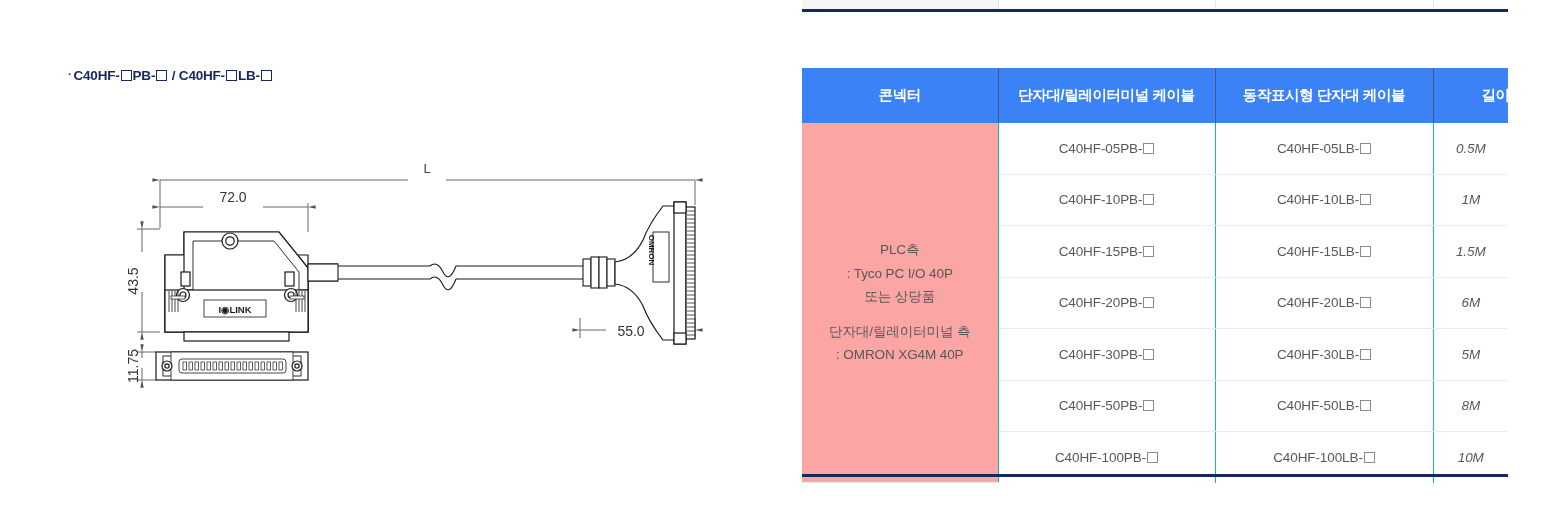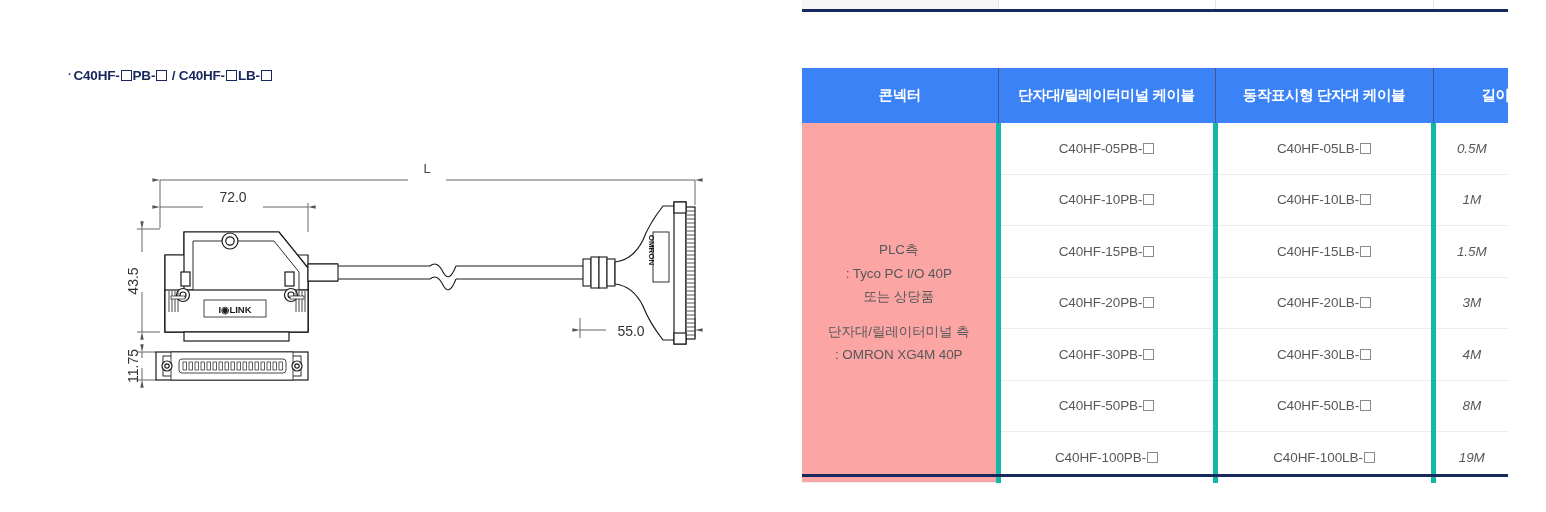--- a/index.html
+++ b/index.html
@@ -101,21 +101,21 @@
     white-space: nowrap;
   }
   table.spec thead th:last-child { border-right: none; padding-left: 48px; }
 
   table.spec td {
     height: 50.5px;
     font-size: 13.5px;
     color: #585858;
     text-align: center;
     border-bottom: 1px solid #ececee;
-    border-right: 5px solid #14b8a6;
+    border-right: 1px solid #14b8a6;
     padding: 0 4px;
     letter-spacing: -0.1px;
   }
   table.spec td:last-child { border-right: none; font-style: italic; }
   table.spec tr:last-child td { border-bottom: none; }
 
   td.connector-cell {
     background: #fca5a5;
     text-align: left;
     vertical-align: middle;
@@ -386,38 +386,38 @@
 
       <tr>
         <td><span class="cell-txt"><span>C40HF-15PB-</span><span class="cellbox"></span></span></td>
         <td><span class="cell-txt"><span>C40HF-15LB-</span><span class="cellbox"></span></span></td>
         <td>1.5M</td>
       </tr>
 
       <tr>
         <td><span class="cell-txt"><span>C40HF-20PB-</span><span class="cellbox"></span></span></td>
         <td><span class="cell-txt"><span>C40HF-20LB-</span><span class="cellbox"></span></span></td>
-        <td>3M</td>
+        <td>6M</td>
       </tr>
 
       <tr>
         <td><span class="cell-txt"><span>C40HF-30PB-</span><span class="cellbox"></span></span></td>
         <td><span class="cell-txt"><span>C40HF-30LB-</span><span class="cellbox"></span></span></td>
-        <td>4M</td>
+        <td>5M</td>
       </tr>
 
       <tr>
         <td><span class="cell-txt"><span>C40HF-50PB-</span><span class="cellbox"></span></span></td>
         <td><span class="cell-txt"><span>C40HF-50LB-</span><span class="cellbox"></span></span></td>
         <td>8M</td>
       </tr>
 
       <tr>
         <td><span class="cell-txt"><span>C40HF-100PB-</span><span class="cellbox"></span></span></td>
         <td><span class="cell-txt"><span>C40HF-100LB-</span><span class="cellbox"></span></span></td>
-        <td>19M</td>
+        <td>10M</td>
       </tr>
 
     </tbody>
   </table>
 
   <div id="table-bottom-rule"></div>
 </div>
 
 </body></html>

